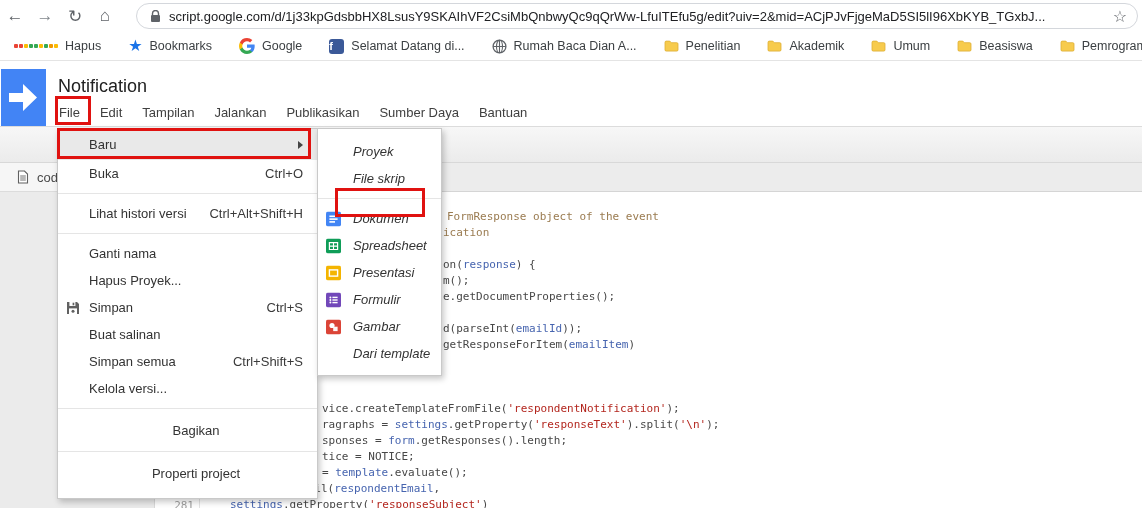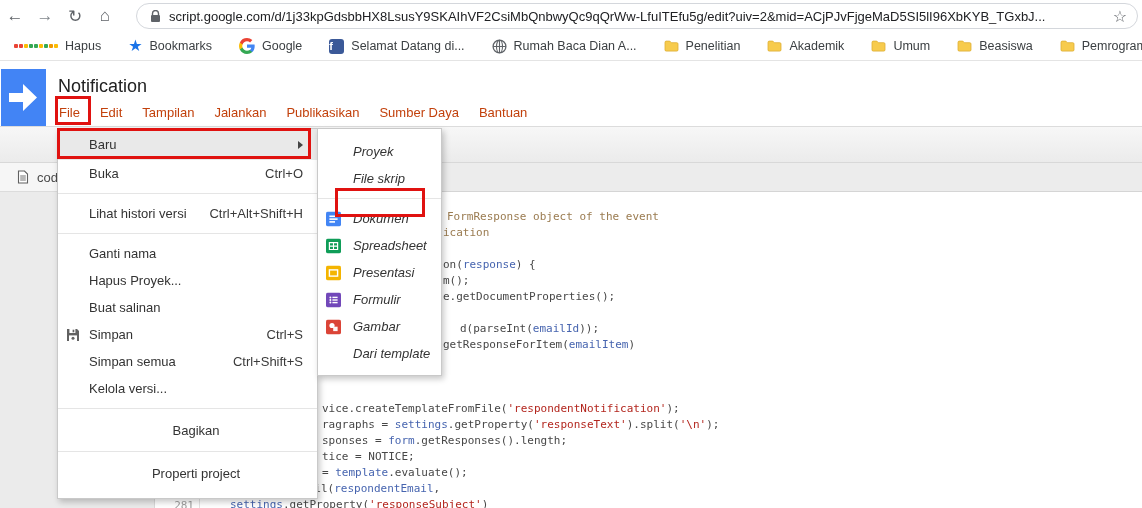--- a/index.html
+++ b/index.html
@@ -22,21 +22,21 @@
   .bm-item .lbl { font-size:12.5px; color:#3c4043; margin-left:7px; white-space:nowrap; }
   .grid9 { display:grid; grid-template-columns:repeat(3,4px); grid-gap:1px; }
   .grid9 i { width:4px; height:4px; border-radius:1px; display:block; }
   .fb-ic { width:15px; height:15px; border-radius:3px; background:#3b5998; color:#fff; font-weight:bold; font-size:11px; text-align:center; line-height:15px; }
   .star-blue { color:#1a73e8; font-size:16px; line-height:14px; }
   
   .app-header { position:absolute; left:0; top:61px; width:1142px; height:66px; background:#fff; border-bottom:1px solid #dcdcdc; }
   .gas-logo { position:absolute; left:1px; top:8px; width:45px; height:57px; background:#4284f5; }
   .app-title { position:absolute; left:58px; top:15px; font-size:18px; color:#212121; }
   .menubar { position:absolute; left:49px; top:40px; display:flex; }
-  .menu-btn { font-size:13px; color:#c2410c; padding:4px 10px; cursor:pointer; }
+  .menu-btn { font-size:13px; color:#404040; padding:4px 10px; cursor:pointer; }
   
   .toolbar { position:absolute; left:0; top:127px; width:1142px; height:36px; background:linear-gradient(#f7f7f7,#ebebeb); border-bottom:1px solid #d8d8d8; }
   .tabbar  { position:absolute; left:155px; top:163px; width:987px; height:29px; background:#ececec; border-bottom:1px solid #d5d5d5; }
   .sidebar { position:absolute; left:0; top:163px; width:155px; height:345px; background:#ebebeb; border-right:1px solid #d9d9d9; }
   .file-row { height:29px; background:#f6f6f6; border-bottom:1px solid #dcdcdc; display:flex; align-items:center; padding-left:17px; overflow:hidden; cursor:pointer; }
   .file-row .lbl { font-size:13px; color:#4a4a4a; margin-left:8px; white-space:nowrap; }
   .gutter { position:absolute; left:155px; top:192px; width:45px; height:316px; background:#fff; border-right:1px solid #e3e3e3; }
   .lnum { position:absolute; right:5px; width:36px; text-align:right; font-family:"DejaVu Sans Mono", monospace; font-size:11px; color:#9e9e9e; }
   .editor { position:absolute; left:200px; top:192px; width:942px; height:316px; background:#fff; cursor:text; }
   .code-line { position:absolute; font-family:"DejaVu Sans Mono", monospace; font-size:11px; white-space:pre; }
@@ -202,21 +202,21 @@
 <div class="gutter" id="gutter">
     <div class="lnum" style="top: 291px;">280</div>
     <div class="lnum" style="top: 307px;">281</div>
   </div>
 <div class="editor" id="editor">
     <div class="code-line" style="left: 247px; top: 18px;"><span class="com">FormResponse object of the event</span></div>
     <div class="code-line" style="left: 243px; top: 34px;"><span class="com">ication</span></div>
     <div class="code-line" style="left: 243px; top: 66px;"><span class="pln">on(</span><span class="var">response</span><span class="pln">) {</span></div>
     <div class="code-line" style="left: 243px; top: 82px;"><span class="pln">m();</span></div>
     <div class="code-line" style="left: 243px; top: 98px;"><span class="pln">e.getDocumentProperties();</span></div>
-    <div class="code-line" style="left: 260px; top: 130px;"><span class="pln">d(parseInt(</span><span class="var">emailId</span><span class="pln">));</span></div>
+    <div class="code-line" style="left: 243px; top: 130px;"><span class="pln">d(parseInt(</span><span class="var">emailId</span><span class="pln">));</span></div>
     <div class="code-line" style="left: 243px; top: 146px;"><span class="pln">getResponseForItem(</span><span class="var">emailItem</span><span class="pln">)</span></div>
     <div class="code-line" style="left: 122px; top: 210px;"><span class="pln">vice.createTemplateFromFile(</span><span class="str">'respondentNotification'</span><span class="pln">);</span></div>
     <div class="code-line" style="left: 122px; top: 226px;"><span class="pln">ragraphs = </span><span class="var">settings</span><span class="pln">.getProperty(</span><span class="str">'responseText'</span><span class="pln">).split(</span><span class="str">'\n'</span><span class="pln">);</span></div>
     <div class="code-line" style="left: 122px; top: 242px;"><span class="pln">sponses = </span><span class="var">form</span><span class="pln">.getResponses().length;</span></div>
     <div class="code-line" style="left: 122px; top: 258px;"><span class="pln">tice = NOTICE;</span></div>
     <div class="code-line" style="left: 122px; top: 274px;"><span class="pln">= </span><span class="var">template</span><span class="pln">.evaluate();</span></div>
     <div class="code-line" style="left: 15px; top: 290px;"><span class="pln">MailApp.sendEmail(</span><span class="var">respondentEmail</span><span class="pln">,</span></div>
     <div class="code-line" style="left: 30px; top: 306px;"><span class="var">settings</span><span class="pln">.getProperty(</span><span class="str">'responseSubject'</span><span class="pln">)</span></div>
   </div>
 
@@ -235,36 +235,36 @@
       <span class="sc">Ctrl+Alt+Shift+H</span>
     </div>
     <div class="dd-sep"></div>
     <div class="dd-item">
       <span>Ganti nama</span>
     </div>
     <div class="dd-item">
       <span>Hapus Proyek...</span>
     </div>
     <div class="dd-item">
-      <span>Buat salinan</span>
-    </div>
-    <div class="dd-item">
       <span class="dd-icon" style="display: flex;">
         <svg width="14" height="14" viewBox="0 0 14 14">
           <path d="M1 1h10l2 2v10H1z" fill="#616161"></path>
           <rect x="3.4" y="1" width="6" height="4" fill="#fff"></rect>
           <rect x="6.6" y="1.7" width="1.7" height="2.6" fill="#616161"></rect>
           <rect x="3" y="7.4" width="8" height="5.6" fill="#fff"></rect>
           <circle cx="7" cy="10.2" r="1.5" fill="#616161"></circle>
         </svg>
       </span>
       <span>Simpan</span>
       <span class="sc">Ctrl+S</span>
     </div>
     <div class="dd-item">
+      <span>Buat salinan</span>
+    </div>
+    <div class="dd-item">
       <span>Simpan semua</span>
       <span class="sc">Ctrl+Shift+S</span>
     </div>
     <div class="dd-item">
       <span>Kelola versi...</span>
     </div>
     <div class="dd-sep"></div>
     <div class="dd-item tall">
       <span>Bagikan</span>
     </div>

